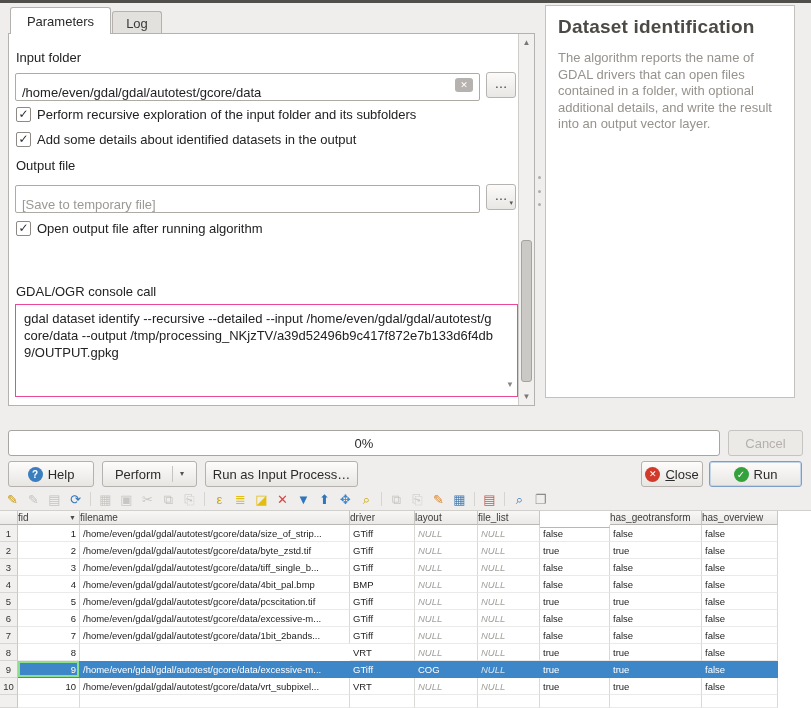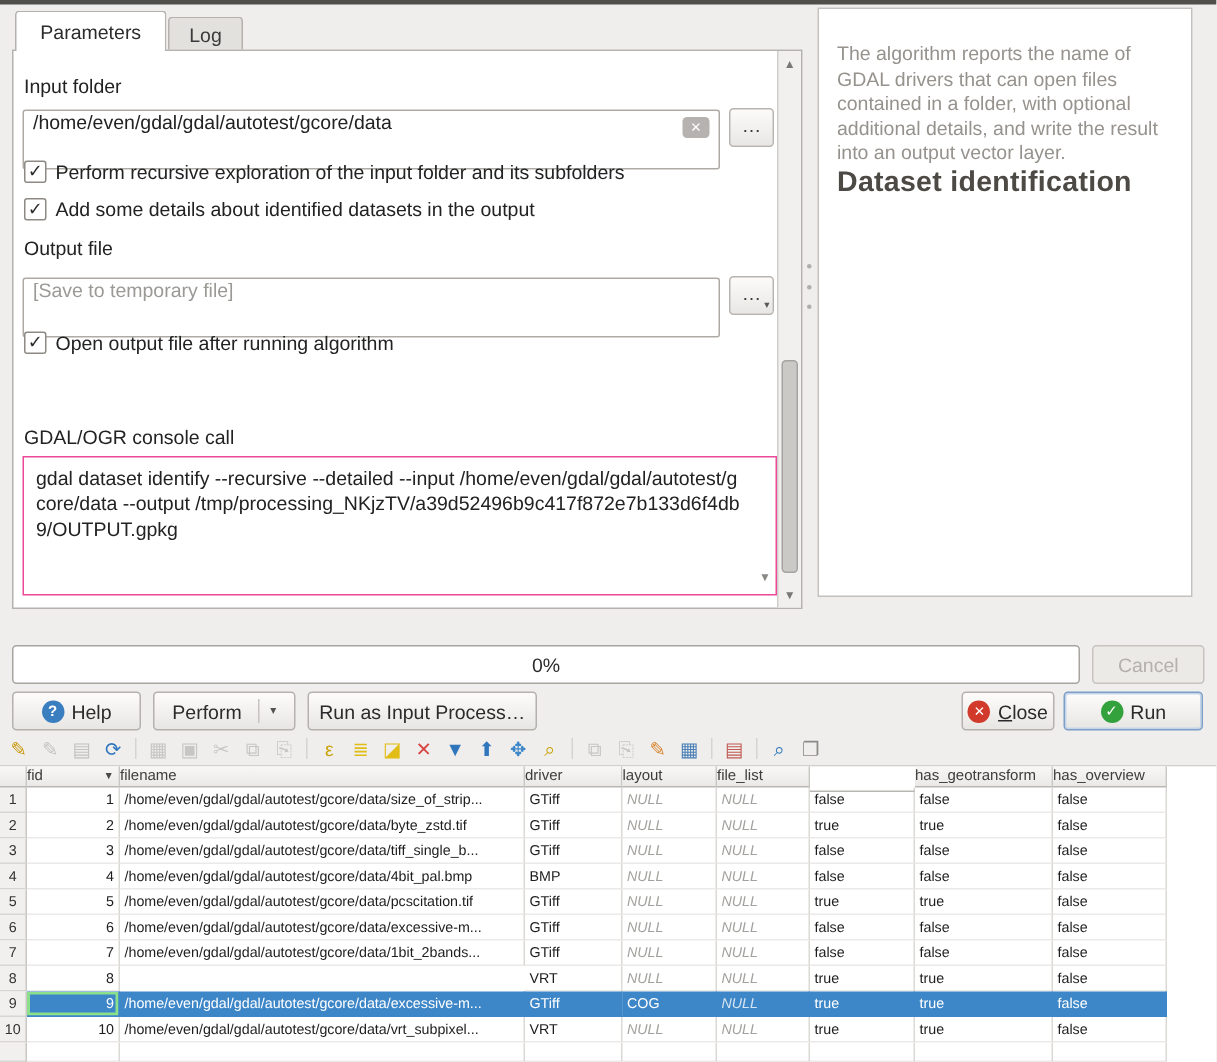--- a/index.html
+++ b/index.html
@@ -18,23 +18,23 @@
   
   .tab { border:1px solid #b4b1ae; border-bottom:none; border-radius:3px 3px 0 0;
          display:flex; align-items:center; justify-content:center; cursor:default; }
   #tab-parameters { left:10px; top:7px; width:101px; height:27px; background:#ffffff; z-index:3; }
   #tab-log { left:112px; top:11px; width:50px; height:23px; background:#e3e1de; z-index:1; color:#3a3a3a; }
 
   
   #params-panel { left:8px; top:33px; width:527px; height:373px; background:#ffffff;
                   border:1px solid #b4b1ae; z-index:2; }
   .form-label { position:absolute; left:7px; font-size:13px; color:#222; }
-  .text-field { position:absolute; left:6px; width:465px; height:40px; background:#fff;
+  .text-field { position:absolute; left:6px; width:465px; height:28px; background:#fff;
                 border:1px solid #aeaba7; border-radius:2px; font-size:13px; color:#222;
-                display:flex; align-items:flex-start; padding:0 30px 0 6px; white-space:nowrap; overflow:hidden; }
+                display:flex; align-items:flex-end; padding:0 30px 0 6px; white-space:nowrap; overflow:hidden; }
   .placeholder { color:#9b9995; }
   .clear-icon { position:absolute; right:6px; top:4px; width:18px; height:14px; background:#b5b2af;
                 border-radius:3px; color:#fff; font-size:9px; line-height:14px; text-align:center; }
   .browse-btn { position:absolute; left:477px; width:30px; height:26px;
                 background:linear-gradient(#fcfbfa,#e9e7e4); border:1px solid #b7b4b0;
                 border-radius:3px; font-size:13px; color:#3a3a3a;
                 display:flex; align-items:flex-end; justify-content:center; padding-bottom:6px; }
   .browse-caret { position:absolute; right:2px; bottom:2px; font-size:7px; color:#5a5855; }
   .cb-row { position:absolute; left:7px; display:flex; align-items:center; }
   .cb-box { width:15px; height:15px; background:#fff; border:1px solid #8d8a86; border-radius:2px;
@@ -172,22 +172,22 @@
   </div>
 </div>
 
 <div id="splitter-dots" class="abs">
     <i></i>
     <i></i>
     <i></i>
   </div>
 
 <div id="help-panel" class="abs">
+  <div id="help-title">Dataset identification</div>
   <div id="help-body">The algorithm reports the name of GDAL drivers that can open files contained in a folder, with optional additional details, and write the result into an output vector layer.</div>
-  <div id="help-title">Dataset identification</div>
 </div>
 
 <div id="progress-bar" class="abs">
   <span>0%</span>
 </div>
 <div id="cancel-button" class="abs">
   <span>Cancel</span>
 </div>
 
 <div id="help-button" class="btn">

